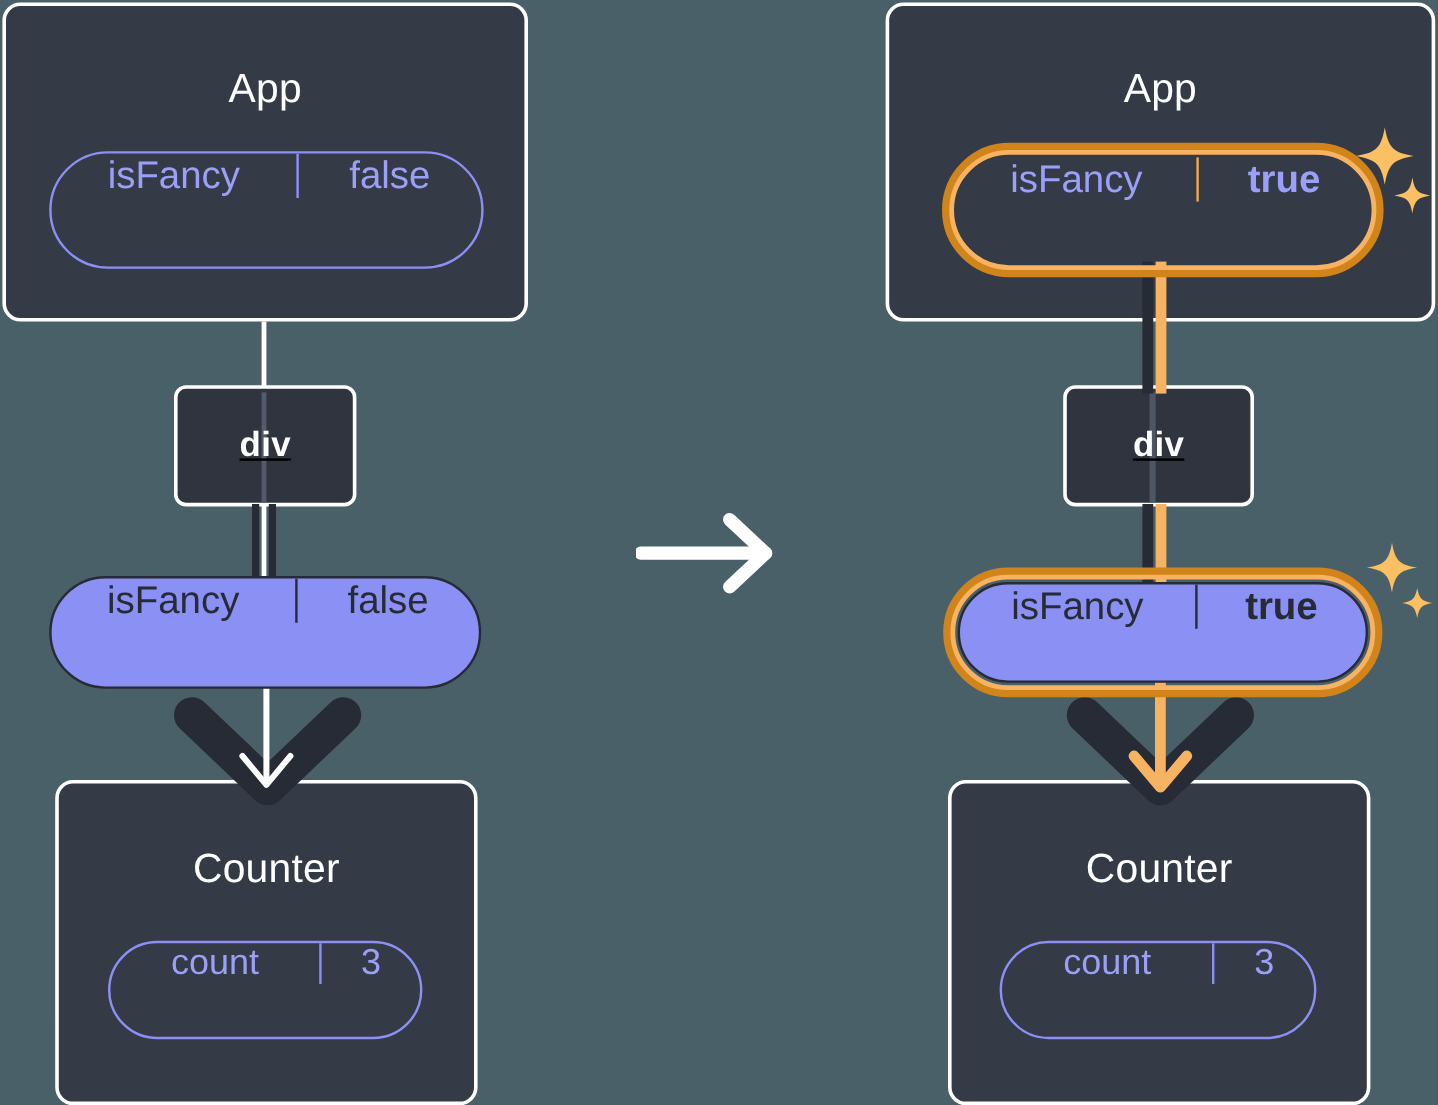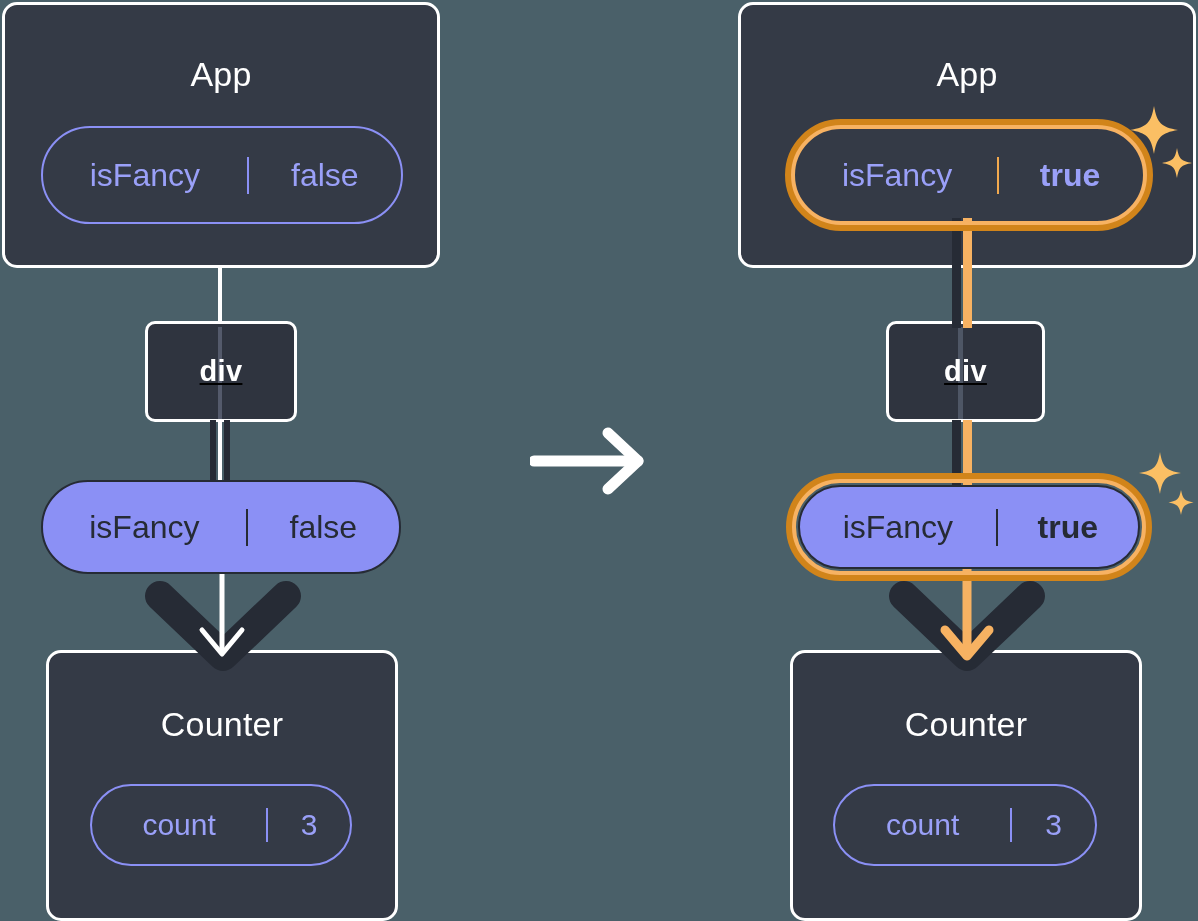--- a/index.html
+++ b/index.html
@@ -64,21 +64,21 @@
     letter-spacing: .3px;
     position: relative;
     z-index: 3;
   }
 
   
   .pill {
     position: absolute;
     box-sizing: border-box;
     display: flex;
-    align-items: center;
+    align-items: flex-start;
     overflow: hidden;
   }
   .pill-half {
     display: flex;
     align-items: center;
     justify-content: center;
     box-sizing: border-box;
     white-space: nowrap;
   }
 

